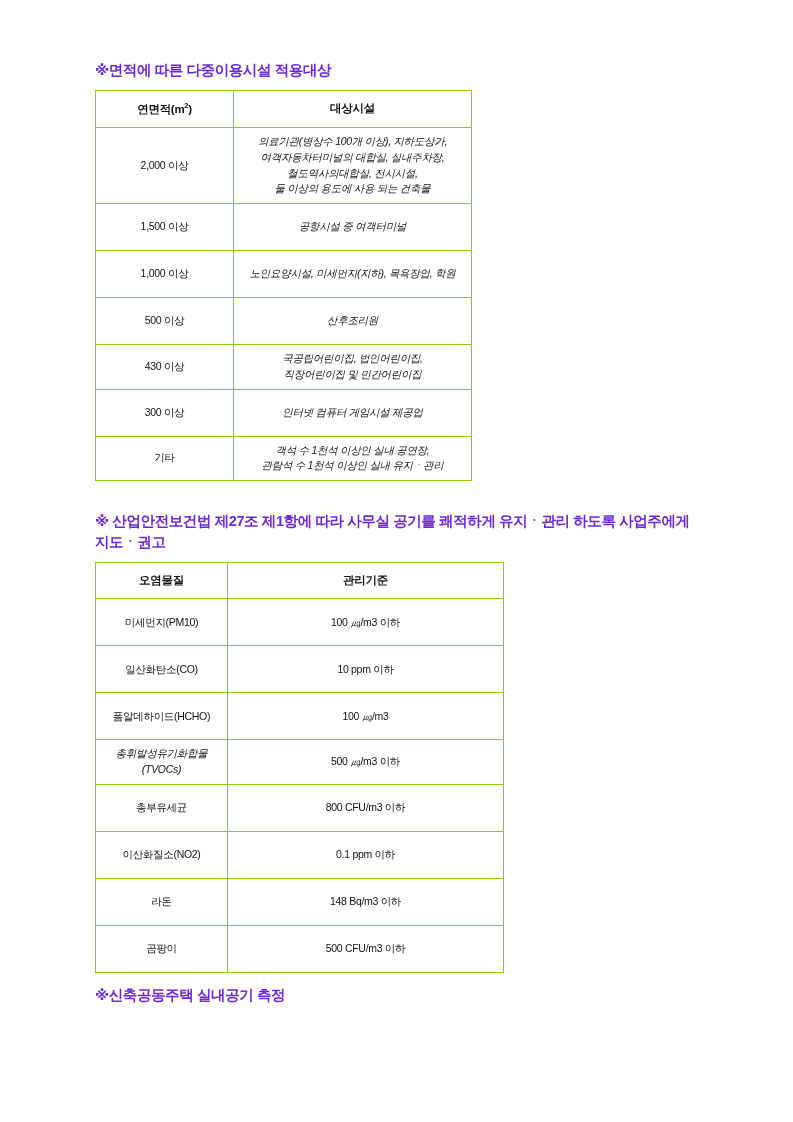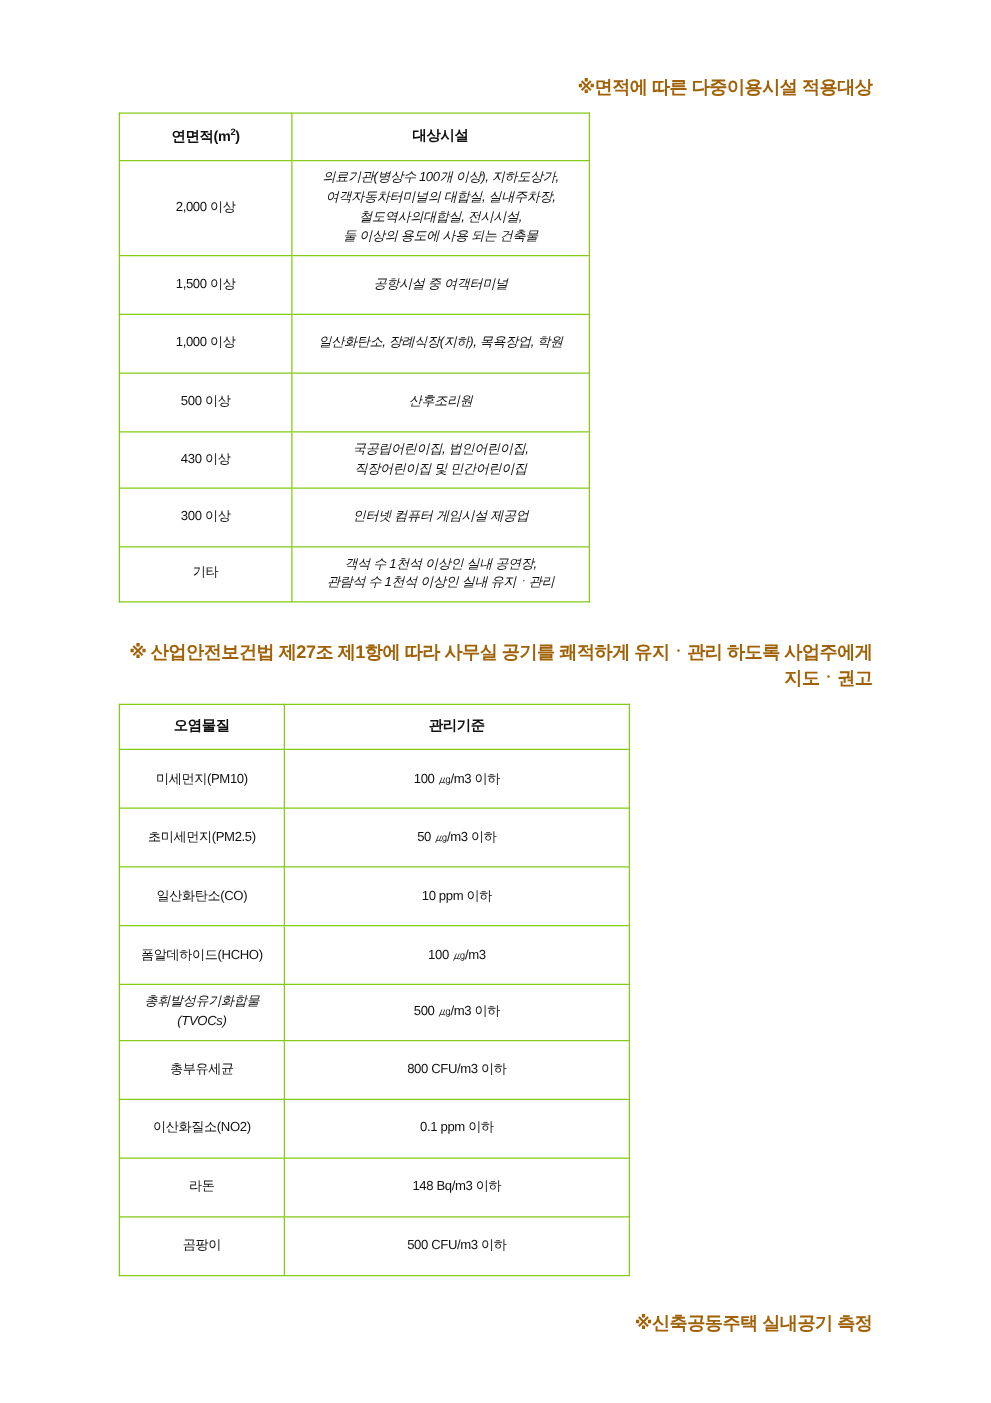--- a/index.html
+++ b/index.html
@@ -23,25 +23,24 @@
   }
   .section {
     margin-bottom: 0;
   }
   .section-heading {
     font-size: 14.5px;
     font-weight: bold;
     letter-spacing: -0.4px;
     line-height: 1.45;
     margin: 0 0 9px 0;
-    color: #a16207;
-    text-align: right;
+    color: #6d28d9;
   }
   .sec2 { margin-top: 30px; }
-  .sec3 { margin-top: 28px; }
+  .sec3 { margin-top: 12px; }
 
   table {
     border-collapse: collapse;
     table-layout: fixed;
   }
   table.t1 { width: 376px; }
   table.t2 { width: 408px; }
 
   th, td {
     border: 1px solid #84cc16;
@@ -101,21 +100,21 @@
 여객자동차터미널의 대합실, 실내주차장,
 철도역사의대합실, 전시시설,
 둘 이상의 용도에 사용 되는 건축물</td>
         </tr>
         <tr>
           <td class="label h-tall">1,500 이상</td>
           <td class="multi">공항시설 중 여객터미널</td>
         </tr>
         <tr>
           <td class="label h-tall">1,000 이상</td>
-          <td class="multi">일산화탄소, 장례식장(지하), 목욕장업, 학원</td>
+          <td class="multi">노인요양시설, 미세먼지(지하), 목욕장업, 학원</td>
         </tr>
         <tr>
           <td class="label h-tall">500 이상</td>
           <td class="multi">산후조리원</td>
         </tr>
         <tr>
           <td class="label">430 이상</td>
           <td class="multi">국공립어린이집, 법인어린이집,
 직장어린이집 및 민간어린이집</td>
         </tr>
@@ -144,24 +143,20 @@
           <th>오염물질</th>
           <th>관리기준</th>
         </tr>
       </thead>
       <tbody>
         <tr>
           <td class="label h-tall">미세먼지(PM10)</td>
           <td>100 ㎍/m3 이하</td>
         </tr>
         <tr>
-          <td class="label h-tall">초미세먼지(PM2.5)</td>
-          <td>50 ㎍/m3 이하</td>
-        </tr>
-        <tr>
           <td class="label h-tall">일산화탄소(CO)</td>
           <td>10 ppm 이하</td>
         </tr>
         <tr>
           <td class="label h-tall">폼알데하이드(HCHO)</td>
           <td>100 ㎍/m3</td>
         </tr>
         <tr>
           <td class="label multi">총휘발성유기화합물
 (TVOCs)</td>

